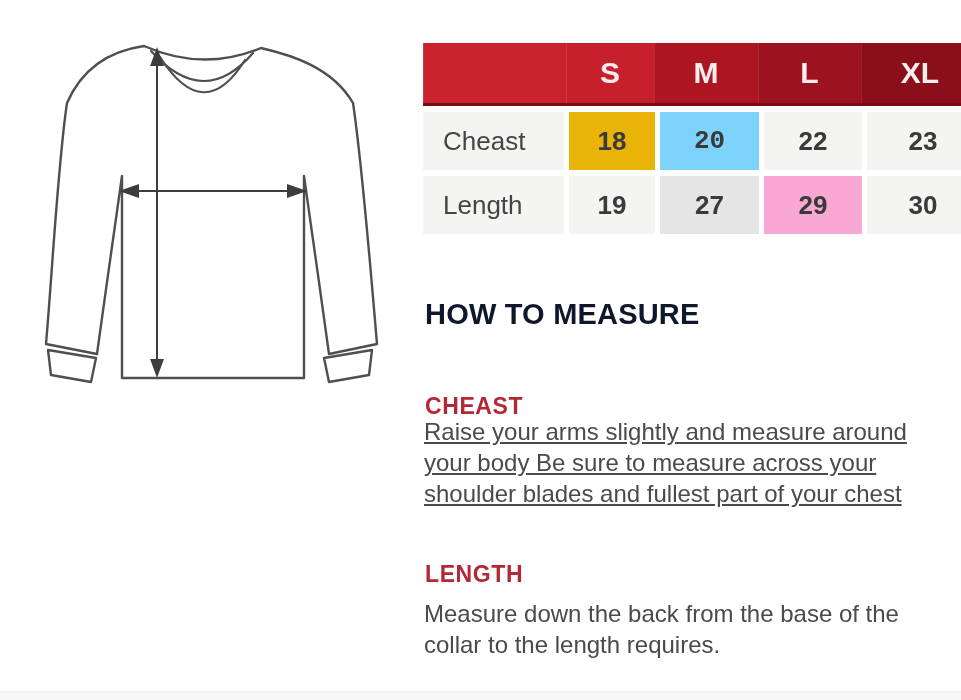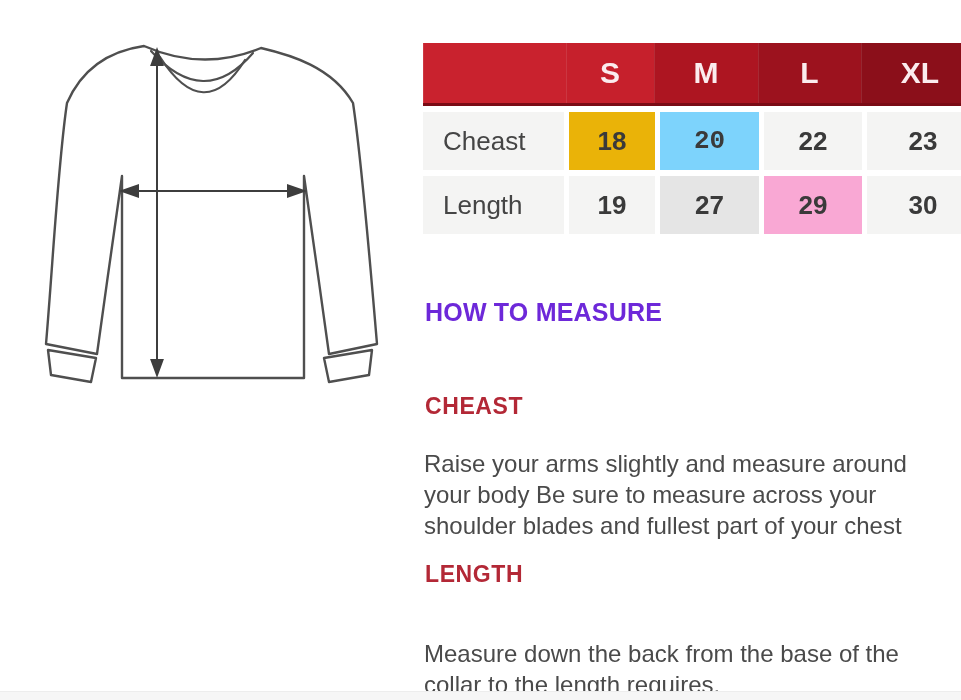--- a/index.html
+++ b/index.html
@@ -26,35 +26,35 @@
     display:flex; align-items:center; justify-content:center;
     color:#3a3a3a; font-weight:700; font-size:26px; box-sizing:border-box;
   }
   .td.label{justify-content:flex-start; padding-left:20px; font-weight:400; color:#454545;}
   .trow .c0{width:141px;} .trow .c1{width:86px;} .trow .c2{width:99px;}
   .trow .c3{width:98px;} .trow .c4{width:112px;}
 
   
   .howto-title{
     position:absolute; left:425px; top:298px;
-    font-size:25px; font-weight:700; color:#6d28d9; white-space:nowrap;
+    font-size:29px; font-weight:700; color:#0f172a; white-space:nowrap;
     letter-spacing:0.2px;
   }
   .sec-heading{
     position:absolute; left:425px; font-size:23px; font-weight:700;
     letter-spacing:0.6px; white-space:nowrap;
   }
   .sec-heading.cheast{top:393px;}
   .sec-heading.length{top:561px;}
   .sec-body{
     position:absolute; left:424px; font-size:24px; color:#4a4a4a;
     line-height:31px; white-space:nowrap;
   }
-  .sec-body.cheast{top:448px;}
-  .sec-body.length{top:598px;margin-top:40px;}
+  .sec-body.cheast{top:416px;text-decoration:underline;}
+  .sec-body.length{top:598px;}
 
   .bottom-strip{
     position:absolute; left:0; bottom:0; width:961px; height:8px;
     background:#f6f6f6; border-top:1px solid #ededed;
   }
 </style>
 </head>
 <body>
 
 <div class="canvas">

